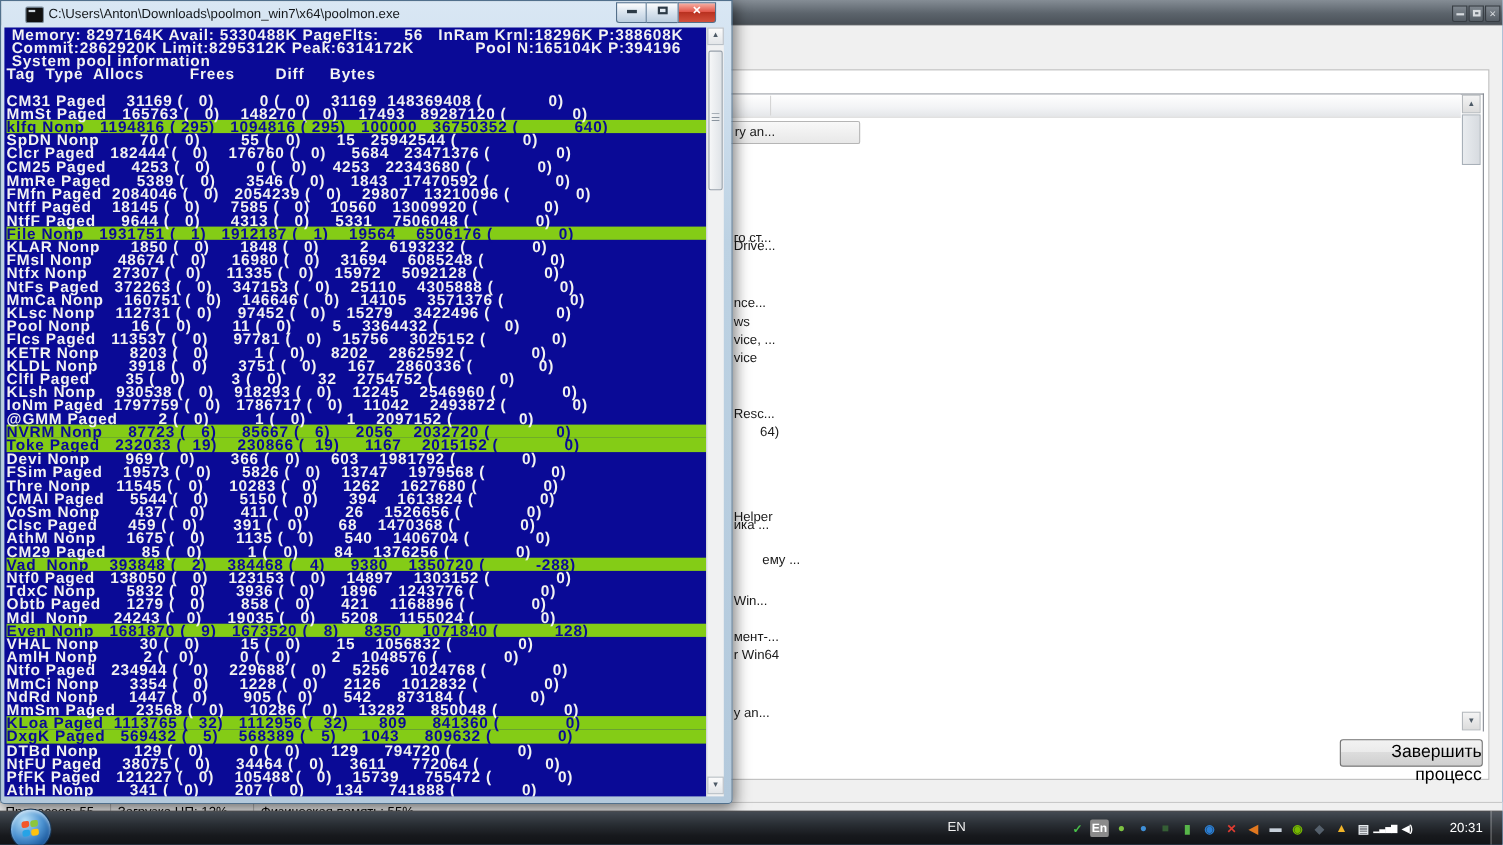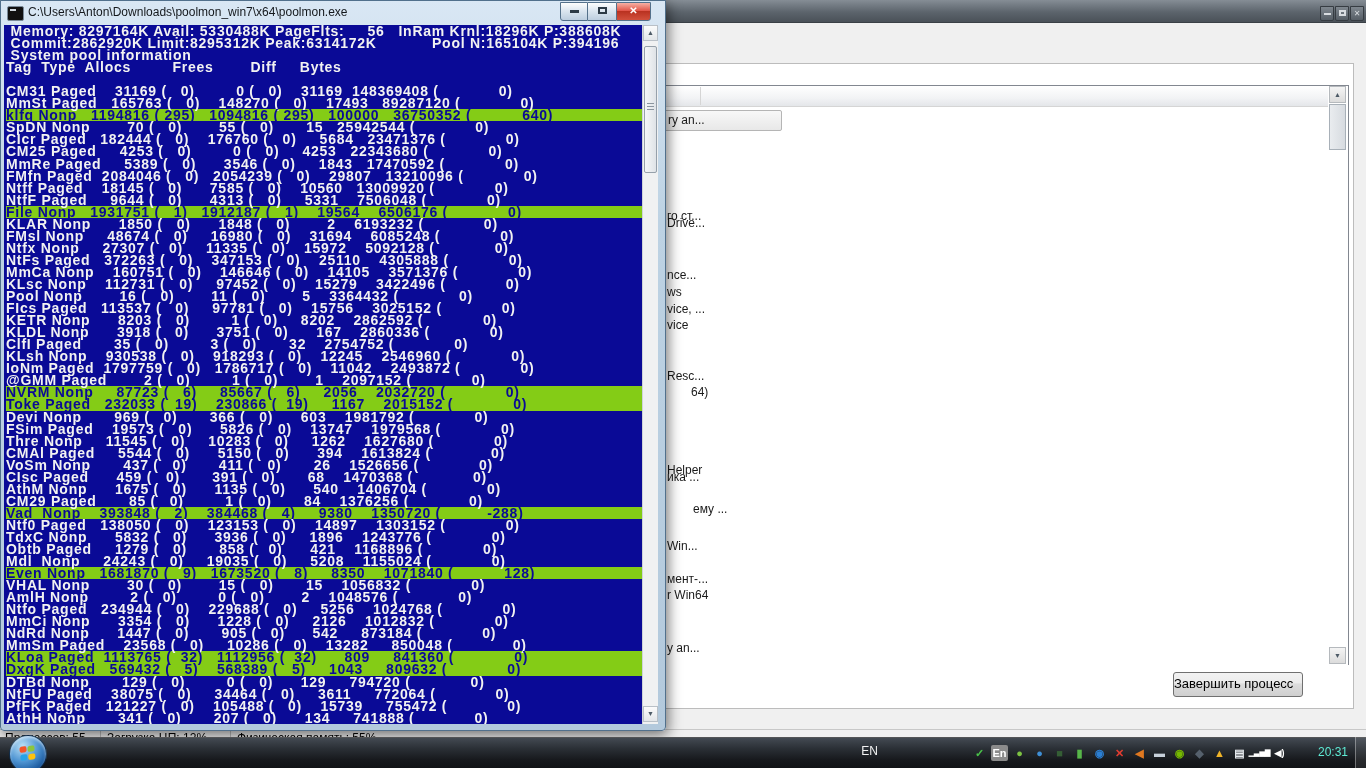--- a/index.html
+++ b/index.html
@@ -21,33 +21,33 @@
      background:linear-gradient(#ffffff,#f2f3f5 60%,#e4e6e9);border-bottom:1px solid #d5d5d5}
   #hdr-divider{left:700px;top:87px;width:1px;height:18px;background:#d5d5d5}
   #sel-box{left:658px;top:110px;width:124px;height:21px;background:linear-gradient(#f8f8f8,#e8e8e8);
      border:1px solid #b5b5b5;border-radius:2px;font-size:12px;color:#1a1a1a;line-height:19px;padding-left:9px;box-sizing:border-box}
   .frag{font-size:12px;color:#1a1a1a;left:667px;white-space:nowrap}
   
   .tm-sb{left:1329px;width:17px;height:17px;background:linear-gradient(#f4f4f4,#dcdcdc);
      border:1px solid #b5b9bd;box-sizing:border-box;text-align:center;font-size:7px;color:#4d5a66;line-height:15px}
   #tm-thumb{left:1329px;top:104px;width:17px;height:46px;background:linear-gradient(90deg,#e9ecef,#d7dbe0);
      border:1px solid #a8b0b8;box-sizing:border-box}
-  #end-process-btn{left:1173px;top:672px;width:128px;height:23px;
+  #end-process-btn{left:1218px;top:672px;width:128px;height:23px;
      background:linear-gradient(#f2f2f2,#ebebeb 45%,#dddddd 46%,#cfcfcf);
-     border:1px solid #707070;border-radius:3px;font-size:13px;color:#000;text-align:left;line-height:21px}
+     border:1px solid #707070;border-radius:3px;font-size:16px;color:#000;text-align:right;line-height:21px}
   #statusbar{left:0;top:729px;width:1366px;height:8px;background:#f0f0f0;border-top:1px solid #c8c8c8;overflow:hidden}
   .status-pane{top:1px;font-size:12px;color:#000;white-space:nowrap}
   .pane-sep{top:0;width:1px;height:8px;background:#bdbdbd}
 
   
   #console-window{left:0;top:0;width:666px;height:731px;z-index:5;
      background:linear-gradient(#d9e7f4,#bdd2e3 30%,#b3c9dc);
      border:1px solid #51708c;box-sizing:border-box;border-radius:0 0 4px 4px;
      box-shadow:2px 4px 14px rgba(0,0,0,.55)}
-  #ctitlebar{left:0;top:0;right:0;height:35px}
+  #ctitlebar{left:16px;top:0;right:0;height:35px}
   #cicon{left:6px;top:5px;width:15px;height:13px;background:#111;border:1px solid #7a8a99;border-radius:2px}
   #cicon::after{content:"";position:absolute;left:2px;top:2px;width:6px;height:2px;background:#cfd6dd}
   #ctitle-text{left:27px;top:4px;font-size:12px;color:#14181c;white-space:nowrap}
   .cap-btn{height:19px;display:inline-block;vertical-align:top;border:1px solid #54708a;box-sizing:border-box;
      text-align:center;color:#2c3a46;font-size:10px;line-height:16px}
   #cap-min{width:28px;border-radius:0 0 0 3px;background:linear-gradient(#fdfdfd,#dce6f0 45%,#bccedf)}
   #cap-max{width:28px;border-left:none;border-right:none;background:linear-gradient(#fdfdfd,#dce6f0 45%,#bccedf)}
   #cap-close{width:35px;border-radius:0 0 3px 0;background:linear-gradient(#f7b0a4,#e2574a 45%,#b8301f 46%,#d2503c);color:#fff;font-weight:bold}
   #ccaps{right:14px;top:1px}
   .glyph-min{display:inline-block;width:9px;height:3px;background:#2c3a46;margin-bottom:1px}
@@ -73,21 +73,21 @@
   #start-orb{left:9px;top:-3px;width:36px;height:36px;border-radius:50%;
      background:radial-gradient(circle at 35% 28%,#b9e0f7,#4e94d2 45%,#1d5a9e 75%,#123f72);
      border:1px solid rgba(0,0,0,.55);box-shadow:inset 0 2px 3px rgba(255,255,255,.6)}
   #orb-flag{left:10px;top:10px;width:16px;height:15px;display:grid;grid-template-columns:7px 7px;gap:1px;transform:rotate(-6deg)}
   #orb-flag span{height:6px;border-radius:45% 25% 45% 25%}
 
   #tray{right:78px;top:741px;height:24px;display:flex;align-items:center;gap:3px}
   .tray-ico{width:17px;height:16px;display:inline-flex;align-items:center;justify-content:center;
      font-size:11px;border-radius:2px;font-weight:bold}
   #lang-indicator{right:488px;top:744px;color:#f2f2f2;font-size:12px}
-  #clock{right:18px;top:745px;color:#5eead4;font-size:12px}
+  #clock{right:18px;top:745px;color:#ffffff;font-size:12px}
   #show-desktop{right:0;top:737px;width:10px;height:31px;background:rgba(255,255,255,.08);border-left:1px solid rgba(255,255,255,.35)}
 </style>
 </head>
 <body>
 
 <div class="abs" id="bg-window" data-name="task-manager-window">
   <div class="abs" id="bg-titlebar" data-name="task-manager-titlebar"></div>
   <div class="abs" id="bg-caps" data-name="task-manager-caption-buttons">
     <span class="bg-cap" data-name="minimize-icon"><span class="glyph-min" style="width:7px;height:2px;background:#d8dce0"></span></span><span class="bg-cap" data-name="maximize-icon"><span class="glyph-max" style="width:7px;height:6px;border-color:#d8dce0"></span></span><span class="bg-cap" data-name="close-icon">✕</span>
   </div>

